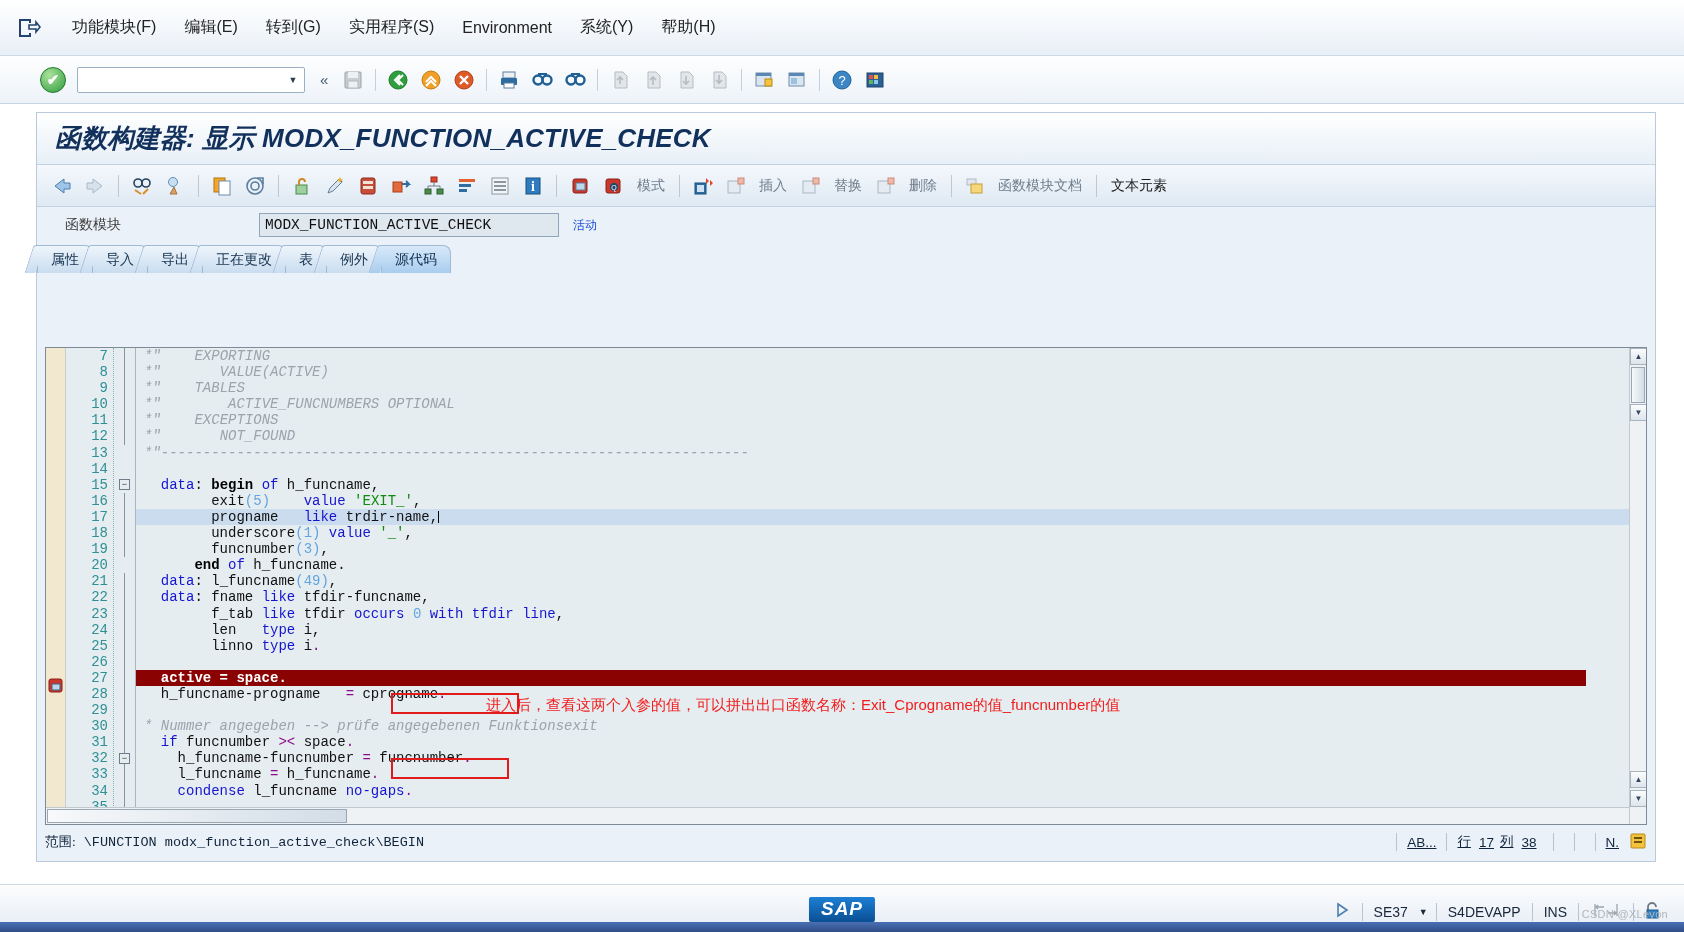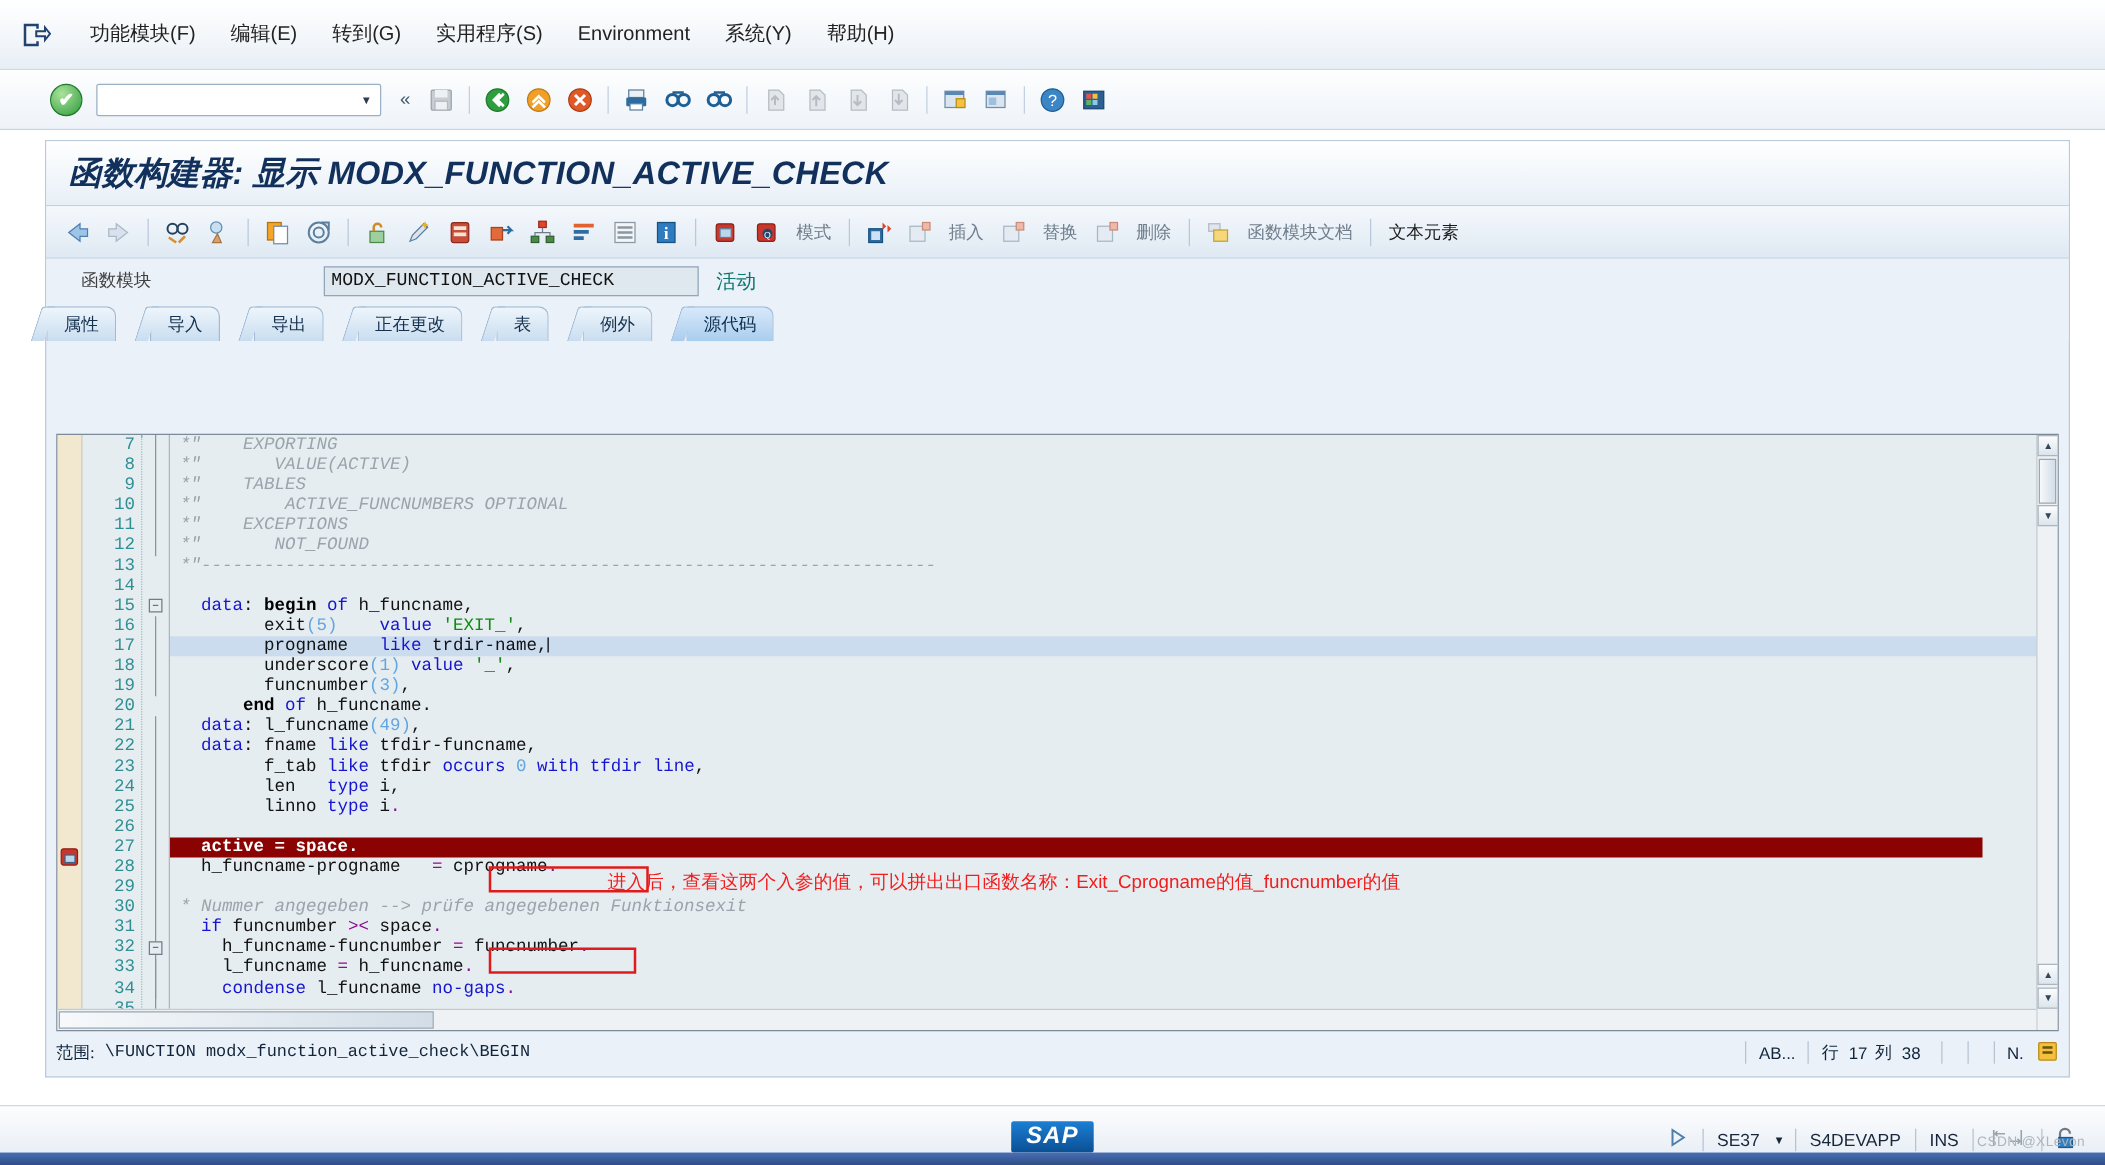--- a/index.html
+++ b/index.html
@@ -131,26 +131,26 @@
     padding-left:28px; background:#eaf1f8;
   }
   .fm-label { font-size:14px; color:#404040; width:194px; }
   .fm-input {
     width:300px; height:24px; background:#dfe7ef;
     border:1px solid #8fa6bb;
     font-family:"Liberation Mono","DejaVu Sans Mono",monospace;
     font-size:14.5px; color:#111;
     padding:0 5px; display:flex; align-items:center;
   }
-  .fm-status { font-size:16px; color:#0f766e; margin-left:14px; }
+  .fm-status { font-size:12px; color:#1d4ed8; margin-left:14px; }
 
   
   .tabstrip {
     height:30px; display:flex; align-items:flex-end;
-    background:#eaf1f8;gap:28px;
+    background:#eaf1f8;
   }
   .tab {
     position:relative;
     height:28px; padding:0 13px;
     display:flex; align-items:center;
     font-size:14px; color:#16324f;
     background:linear-gradient(#eef5fb,#c9ddf0);
     border:1px solid #9ebad6; border-bottom:none;
     margin-right:-1px;
     border-radius:3px 8px 0 0;
@@ -248,21 +248,21 @@
     position:absolute; left:8px; right:8px; bottom:6px; height:26px;
     display:flex; align-items:center;
     font-size:13.5px; color:#10243b;
     background:#eaf1f8;
   }
   .ed-status .scope-label { margin-right:8px;font-family:Liberation Serif, serif; }
   .ed-status .scope-val {
     font-family:"Liberation Mono","DejaVu Sans Mono",monospace; font-size:13.5px;
   }
   .st-sep { width:1px;height:18px;background:#b6c4d2;margin:0 10px; }
-  .st-right { margin-left:auto; display:flex; align-items:center; }
+  .st-right { margin-left:auto; display:flex; align-items:center;text-decoration:underline; }
 
   
   .botbar {
     position:absolute; left:0; right:0; bottom:10px; height:38px;
     background:linear-gradient(#fdfdfe,#e9eff6);
     border-top:1px solid #cdd8e4;
     display:flex; align-items:flex-end;
   }
   .sap-wordmark {
     position:absolute; left:50%; transform:translateX(-50%);

